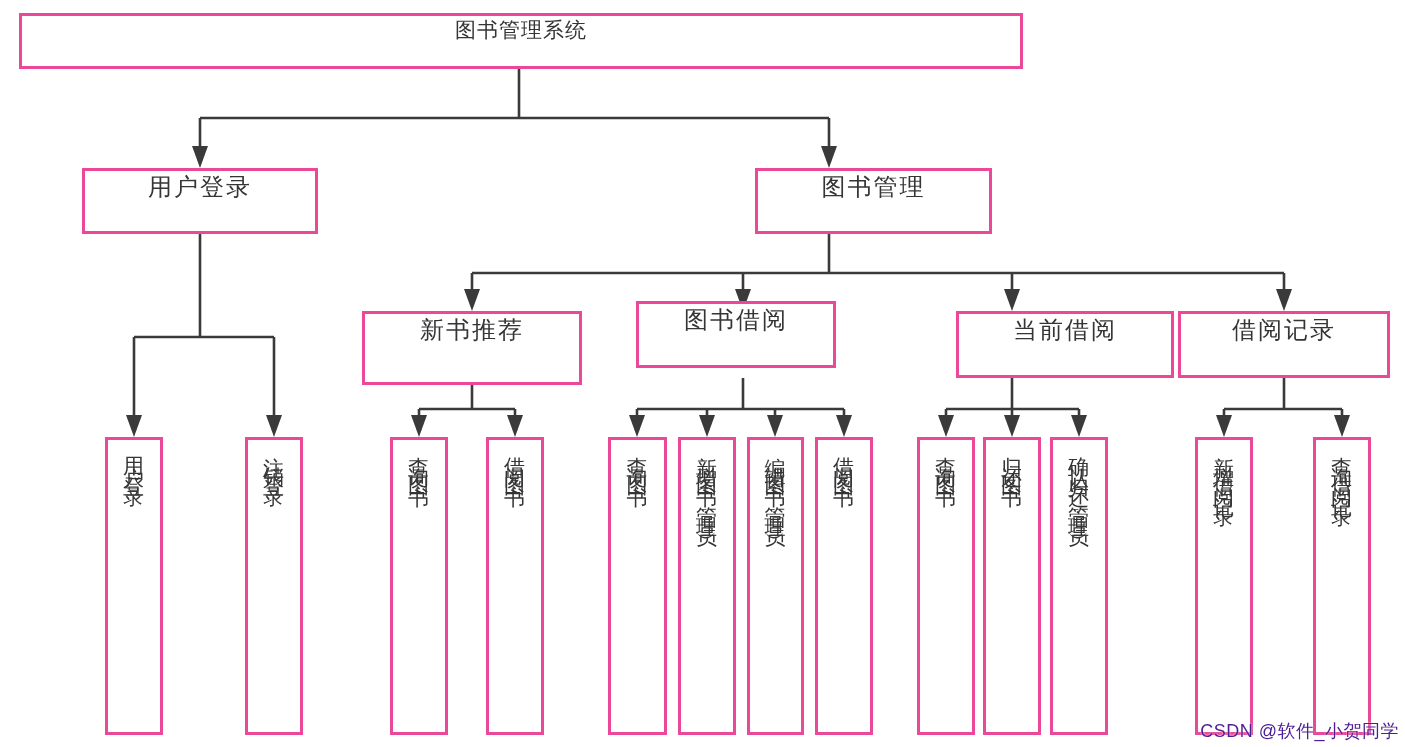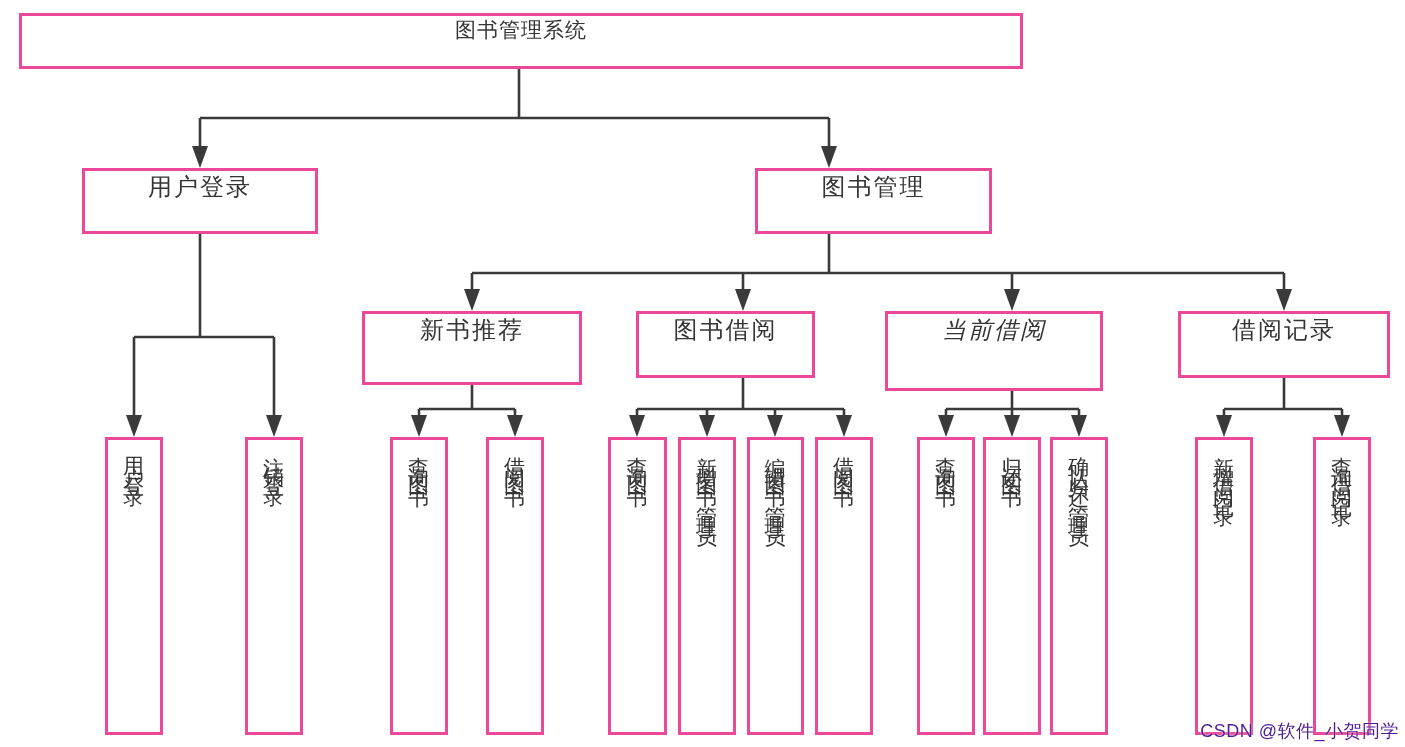--- a/index.html
+++ b/index.html
@@ -93,24 +93,24 @@
   <div class="node node-h" style="left:82px; top:168px; width:236px; height:66px;">
     <span>用户登录</span>
   </div>
   <div class="node node-h" style="left:711px; top:168px; width:237px; height:66px;margin-left:44px;">
     <span>图书管理</span>
   </div>
 
   <div class="node node-h" style="left:362px; top:311px; width:220px; height:74px;">
     <span>新书推荐</span>
   </div>
-  <div class="node node-h" style="left:636px; top:311px; width:179px; height:67px;">
+  <div class="node node-h" style="left:636px; top:301px; width:200px; height:67px;">
     <span>图书借阅</span>
   </div>
-  <div class="node node-h" style="left:885px; top:311px; width:218px; height:80px;font-style:italic;">
+  <div class="node node-h" style="left:956px; top:311px; width:218px; height:67px;">
     <span>当前借阅</span>
   </div>
   <div class="node node-h" style="left:1178px; top:311px; width:212px; height:67px;">
     <span>借阅记录</span>
   </div>
 
   <div class="node node-leaf" style="left:105px; top:437px; width:58px; height:298px;">
     <span class="vtext">用户登录</span>
   </div>
   <div class="node node-leaf" style="left:245px; top:437px; width:58px; height:298px;">

